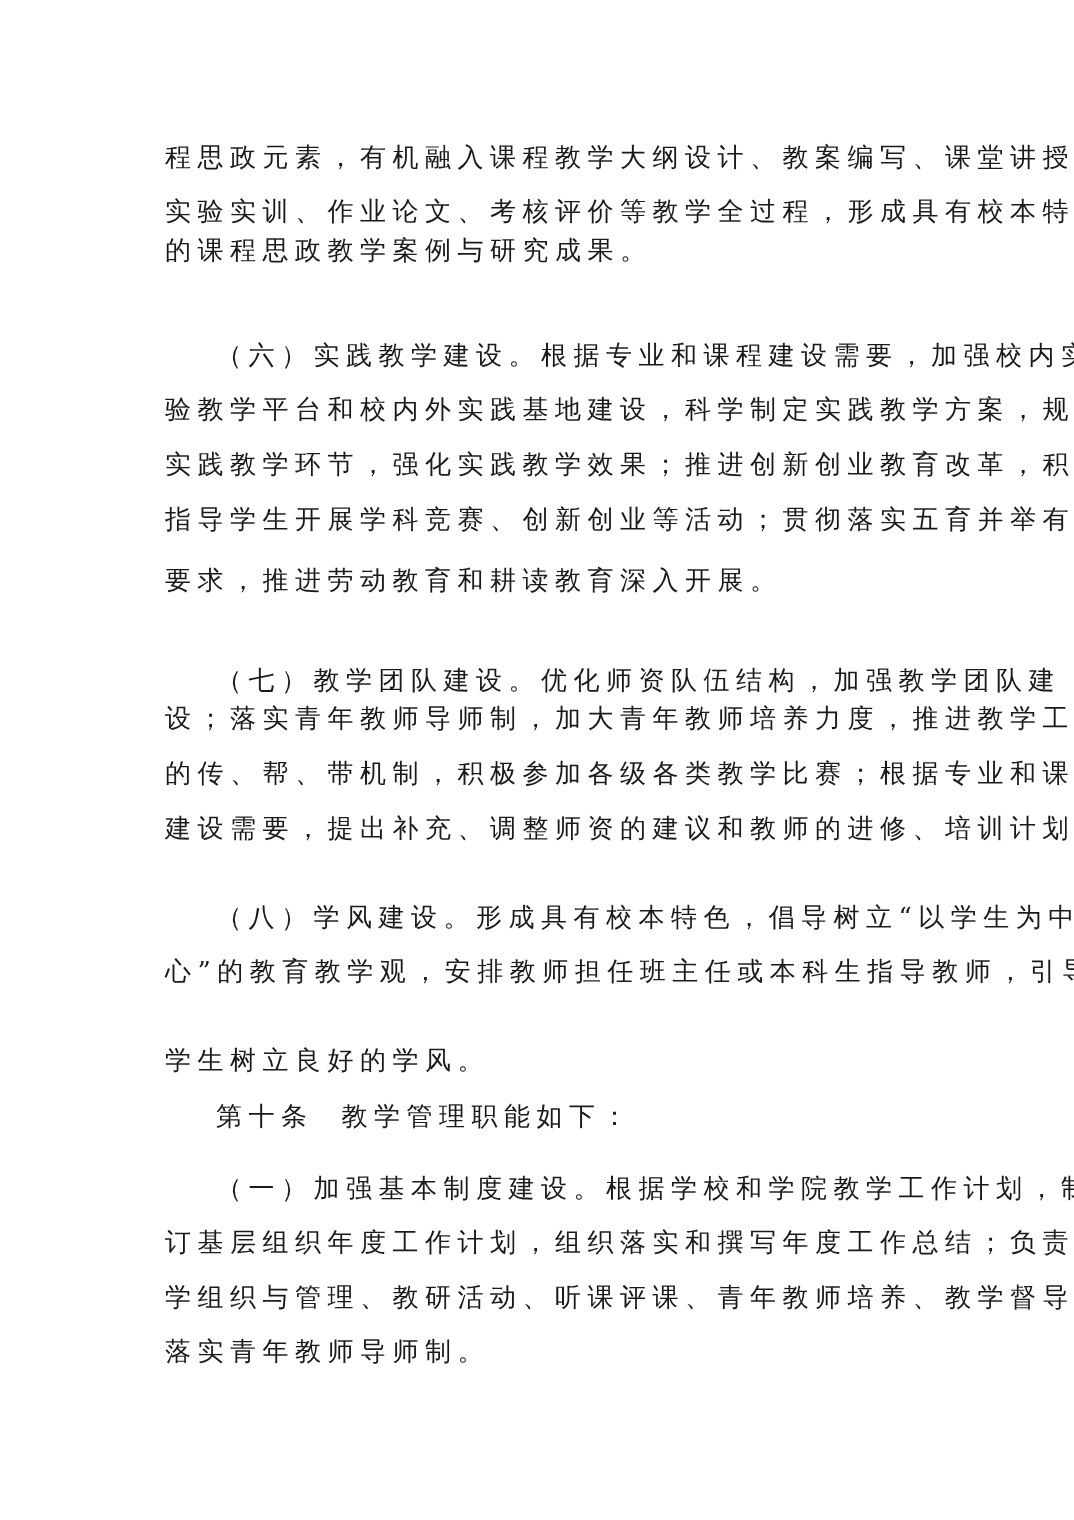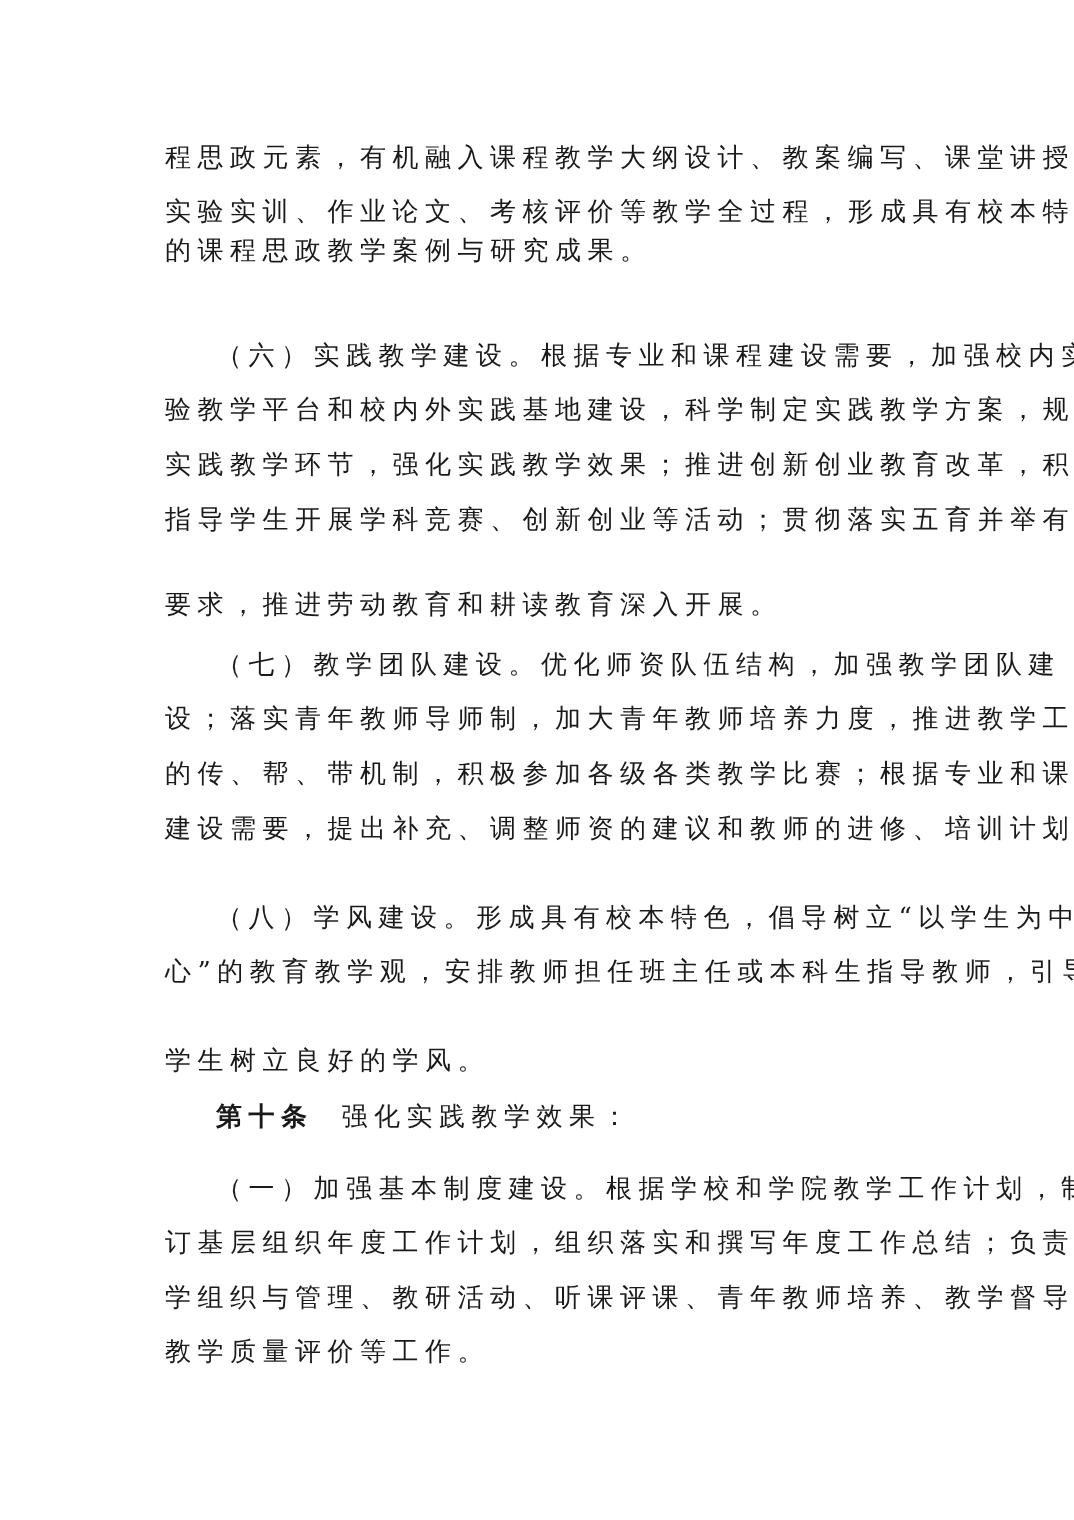--- a/index.html
+++ b/index.html
@@ -3,59 +3,59 @@
 <meta charset="utf-8">
 <style>
   html, body { margin: 0; padding: 0; background: #ffffff; }
   body { width: 1074px; height: 1520px; position: relative; overflow: hidden;
          font-family: "DejaVu Serif", "Liberation Serif", serif; color: #1a1a1a; }
   .page { position: absolute; left: 0; top: 0; width: 1074px; height: 1520px; }
   .line { position: absolute; left: 165px; width: 735px; height: 40px;
           font-size: 26px; line-height: 40px; white-space: nowrap;
           letter-spacing: 6.5px; }
   .indent { left: 216px; width: 684px; }
-  .bold { font-weight: bold; }
+  .bold { font-weight: normal; }
   .gap { display: inline-block; width: 28px; }
 </style>
 </head>
 <body>
 
 <div class="page">
 
   <div>
     <div class="line" style="top:137px">程思政元素，有机融入课程教学大纲设计、教案编写、课堂讲授、</div>
     <div class="line" style="top:191px">实验实训、作业论文、考核评价等教学全过程，形成具有校本特色</div>
     <div class="line" style="top:230px">的课程思政教学案例与研究成果。</div>
   </div>
 
   <div>
     <div class="line indent" style="top:335px">（六）实践教学建设。根据专业和课程建设需要，加强校内实</div>
     <div class="line" style="top:389px">验教学平台和校内外实践基地建设，科学制定实践教学方案，规范</div>
     <div class="line" style="top:444px">实践教学环节，强化实践教学效果；推进创新创业教育改革，积极</div>
     <div class="line" style="top:499px">指导学生开展学科竞赛、创新创业等活动；贯彻落实五育并举有关</div>
-    <div class="line" style="top:584px">要求，推进劳动教育和耕读教育深入开展。</div>
+    <div class="line" style="top:560px">要求，推进劳动教育和耕读教育深入开展。</div>
   </div>
 
   <div>
-    <div class="line indent" style="top:644px">（七）教学团队建设。优化师资队伍结构，加强教学团队建</div>
+    <div class="line indent" style="top:660px">（七）教学团队建设。优化师资队伍结构，加强教学团队建</div>
     <div class="line" style="top:698px">设；落实青年教师导师制，加大青年教师培养力度，推进教学工作</div>
     <div class="line" style="top:753px">的传、帮、带机制，积极参加各级各类教学比赛；根据专业和课程</div>
     <div class="line" style="top:808px">建设需要，提出补充、调整师资的建议和教师的进修、培训计划。</div>
   </div>
 
   <div>
     <div class="line indent" style="top:897px">（八）学风建设。形成具有校本特色，倡导树立“以学生为中</div>
     <div class="line" style="top:951px">心”的教育教学观，安排教师担任班主任或本科生指导教师，引导</div>
     <div class="line" style="top:1040px">学生树立良好的学风。</div>
   </div>
 
   <div class="line" style="top:1096px; left:216px; width:684px;">
-    <span class="bold">第十条</span><span class="gap"></span><span>强化实践教学效果：</span>
+    <span class="bold">第十条</span><span class="gap"></span><span>教学管理职能如下：</span>
   </div>
 
   <div>
     <div class="line indent" style="top:1168px">（一）加强基本制度建设。根据学校和学院教学工作计划，制</div>
     <div class="line" style="top:1222px">订基层组织年度工作计划，组织落实和撰写年度工作总结；负责教</div>
     <div class="line" style="top:1277px">学组织与管理、教研活动、听课评课、青年教师培养、教学督导、</div>
-    <div class="line" style="top:1331px">教学质量评价等工作。</div>
+    <div class="line" style="top:1331px">落实青年教师导师制。</div>
   </div>
 
 </div>
 
 </body></html>

